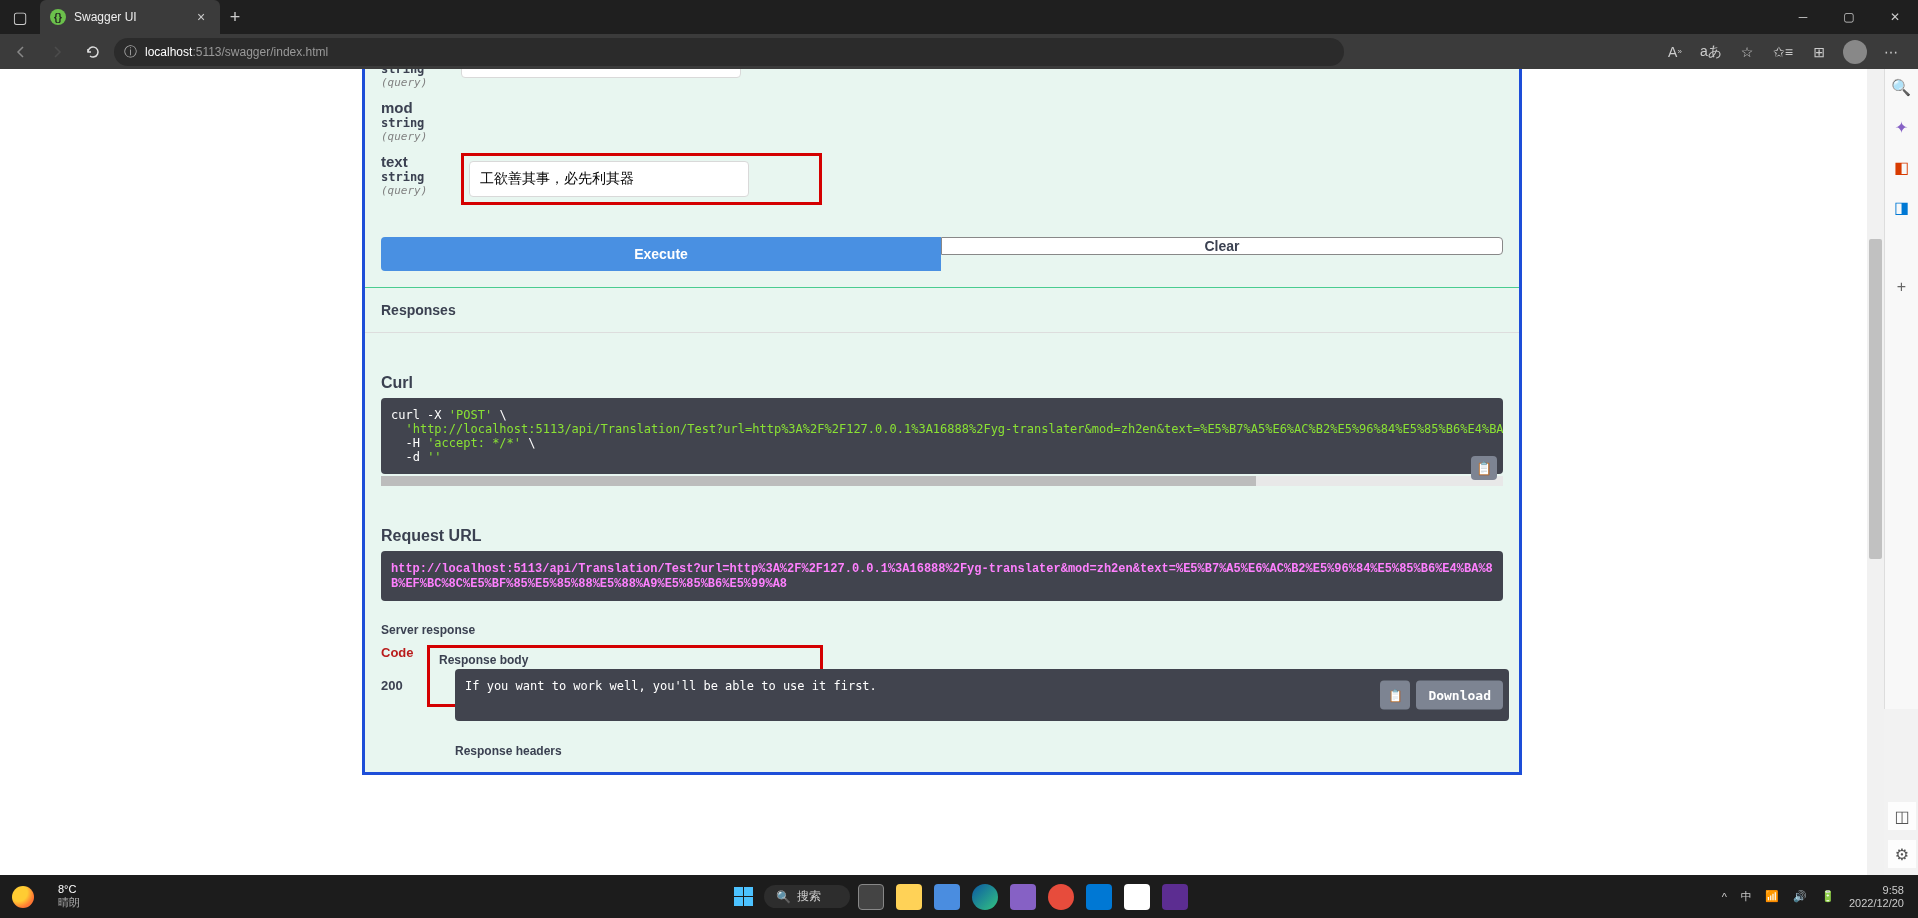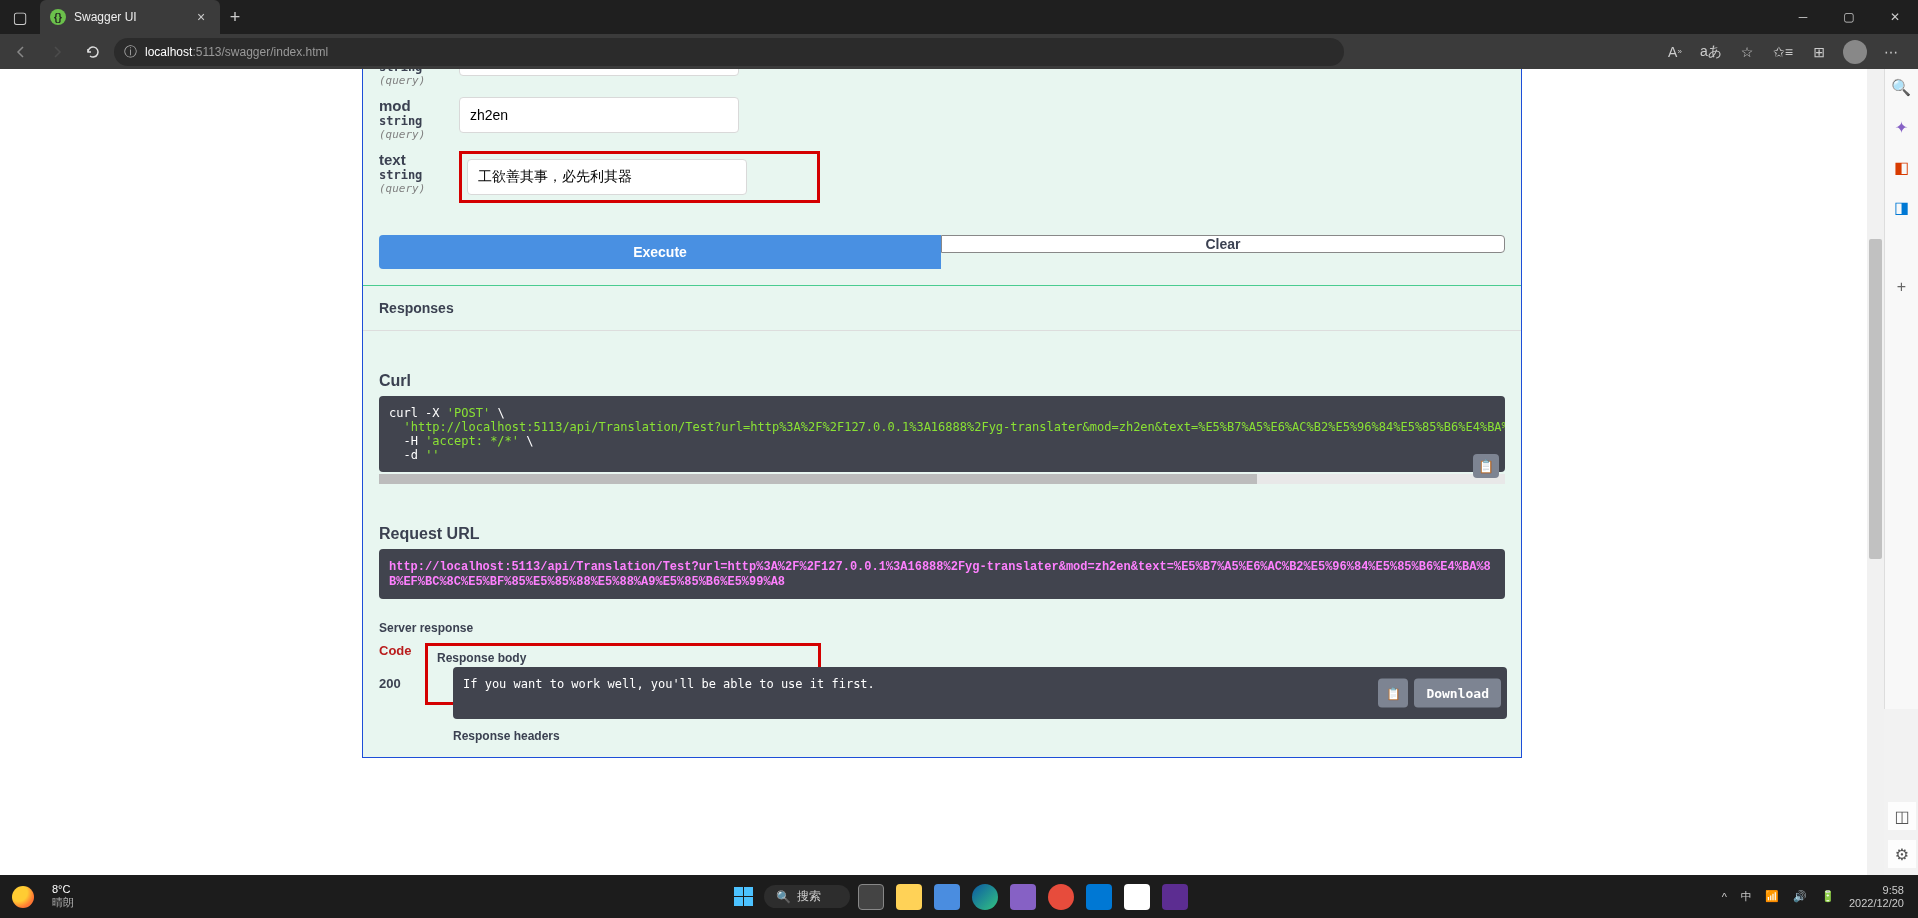--- a/index.html
+++ b/index.html
@@ -32,21 +32,21 @@
 .right-sidebar { position:absolute; right:0; top:69px; width:34px; height:640px; background:#f8f8f8; border-left:1px solid #ddd; display:flex; flex-direction:column; align-items:center; padding-top:8px; gap:20px; }
 .rs-icon { width:20px; height:20px; display:flex; align-items:center; justify-content:center; cursor:pointer; font-size:16px; }
 .rs-sep { height:20px; }
 
 
 .page { position:absolute; left:0; top:69px; right:34px; bottom:43px; overflow:hidden; background:#fff; }
 .page-scroll { position:absolute; right:0; top:0; width:17px; height:100%; background:#f1f1f1; }
 .page-scroll-thumb { position:absolute; right:2px; width:13px; background:#c1c1c1; border-radius:2px; }
 
 .swagger { margin:0 auto; width:1160px; }
-.opblock { background:#e8f6f0; border:1px solid #1d4ed8; position:relative; }
+.opblock { background:#e8f6f0; border:3px solid #1d4ed8; position:relative; }
 
 .params { padding:0 16px 16px 16px; }
 .param-row { display:flex; align-items:flex-start; margin-top:10px; }
 .param-name { width:80px; font-size:14px; color:#3b4151; }
 .param-name .nm { font-weight:700; font-size:15px; }
 .param-name .ty { font-weight:700; font-size:12px; font-family:monospace; color:#3b4151; }
 .param-name .in { font-size:11px; color:#808080; font-style:italic; font-family:monospace; }
 .param-input { }
 .param-input input { width:280px; height:36px; border:1px solid #d9d9d9; border-radius:4px; padding:0 10px; font-size:14px; }
 
@@ -78,21 +78,21 @@
 .download-btn { background:#7d8492; color:#fff; font-size:13px; font-weight:600; padding:7px 12px; border-radius:4px; cursor:pointer; }
 .small-copy { background:#7d8492; width:30px; border-radius:4px; display:flex; align-items:center; justify-content:center; color:#fff; cursor:pointer; }
 
 .resp-headers-label { font-size:12px; font-weight:700; color:#3b4151; margin-top:16px; padding-left:4px; }
 
 .c-green { color:#8ae234; }
 .c-mag { color:#ff80ff; font-weight:bold;font-family:Liberation Mono, monospace; }
 
 
 .taskbar { position:absolute; left:0; right:0; bottom:0; height:43px; background:#1c1c1c; display:flex; align-items:center; }
-.weather { display:flex; align-items:center; gap:18px; padding-left:12px; color:#fff; font-size:11px; }
+.weather { display:flex; align-items:center; gap:24px; padding-left:12px; color:#fff; font-size:11px; }
 .weather-icon { width:22px; height:22px; background:radial-gradient(circle at 30% 30%, #ffcc33 40%, #ff7733 70%); border-radius:50%; }
 .task-center { position:absolute; left:50%; transform:translateX(-50%); display:flex; align-items:center; gap:4px; }
 .task-icon { width:34px; height:34px; display:flex; align-items:center; justify-content:center; border-radius:4px; cursor:pointer; }
 .task-search { display:flex; align-items:center; background:#2d2d2d; border-radius:16px; padding:3px 12px; gap:6px; color:#ccc; font-size:12px; width:86px; }
 .win-logo { display:grid; grid-template-columns:9px 9px; grid-template-rows:9px 9px; gap:1px; }
 .win-logo span { background:#4cc2ff; }
 .tray { margin-left:auto; display:flex; align-items:center; gap:14px; padding-right:14px; color:#ccc; font-size:11px; }
 .tray-icon { cursor:pointer; }
 .clock { text-align:right; line-height:13px; }
 
@@ -177,23 +177,20 @@
           <div class="param-input" style="margin-top:-20px">
             <input type="text" value="" style="">
           </div>
         </div>
 
         <div class="param-row">
           <div class="param-name">
             <div class="nm">mod</div>
             <div class="ty">string</div>
             <div class="in">(query)</div>
-          </div>
-          <div class="param-input">
-            <input type="text" value="zh2en" style="">
           </div>
         </div>
 
         <div class="param-row">
           <div class="param-name">
             <div class="nm">text</div>
             <div class="ty">string</div>
             <div class="in">(query)</div>
           </div>
           <div class="param-input">
@@ -246,21 +243,21 @@
             </div>
             <div class="resp-body-block" style="position:absolute; left:28px; top:24px; height:52px;">
               <span>If you want to work well, you'll be able to use it first.</span>
               <div class="resp-actions">
                 <div class="small-copy">📋</div>
                 <div class="download-btn">Download</div>
               </div>
             </div>
           </div>
 
-          <div class="resp-headers-label" style="margin-top:24px">Response headers</div>
+          <div class="resp-headers-label" style="margin-top:37px">Response headers</div>
         </div>
       </div>
 
     </div>
   </div>
 
   <div class="page-scroll">
     <div class="page-scroll-thumb" style="top:170px; height:320px"></div>
   </div>
 </div>

